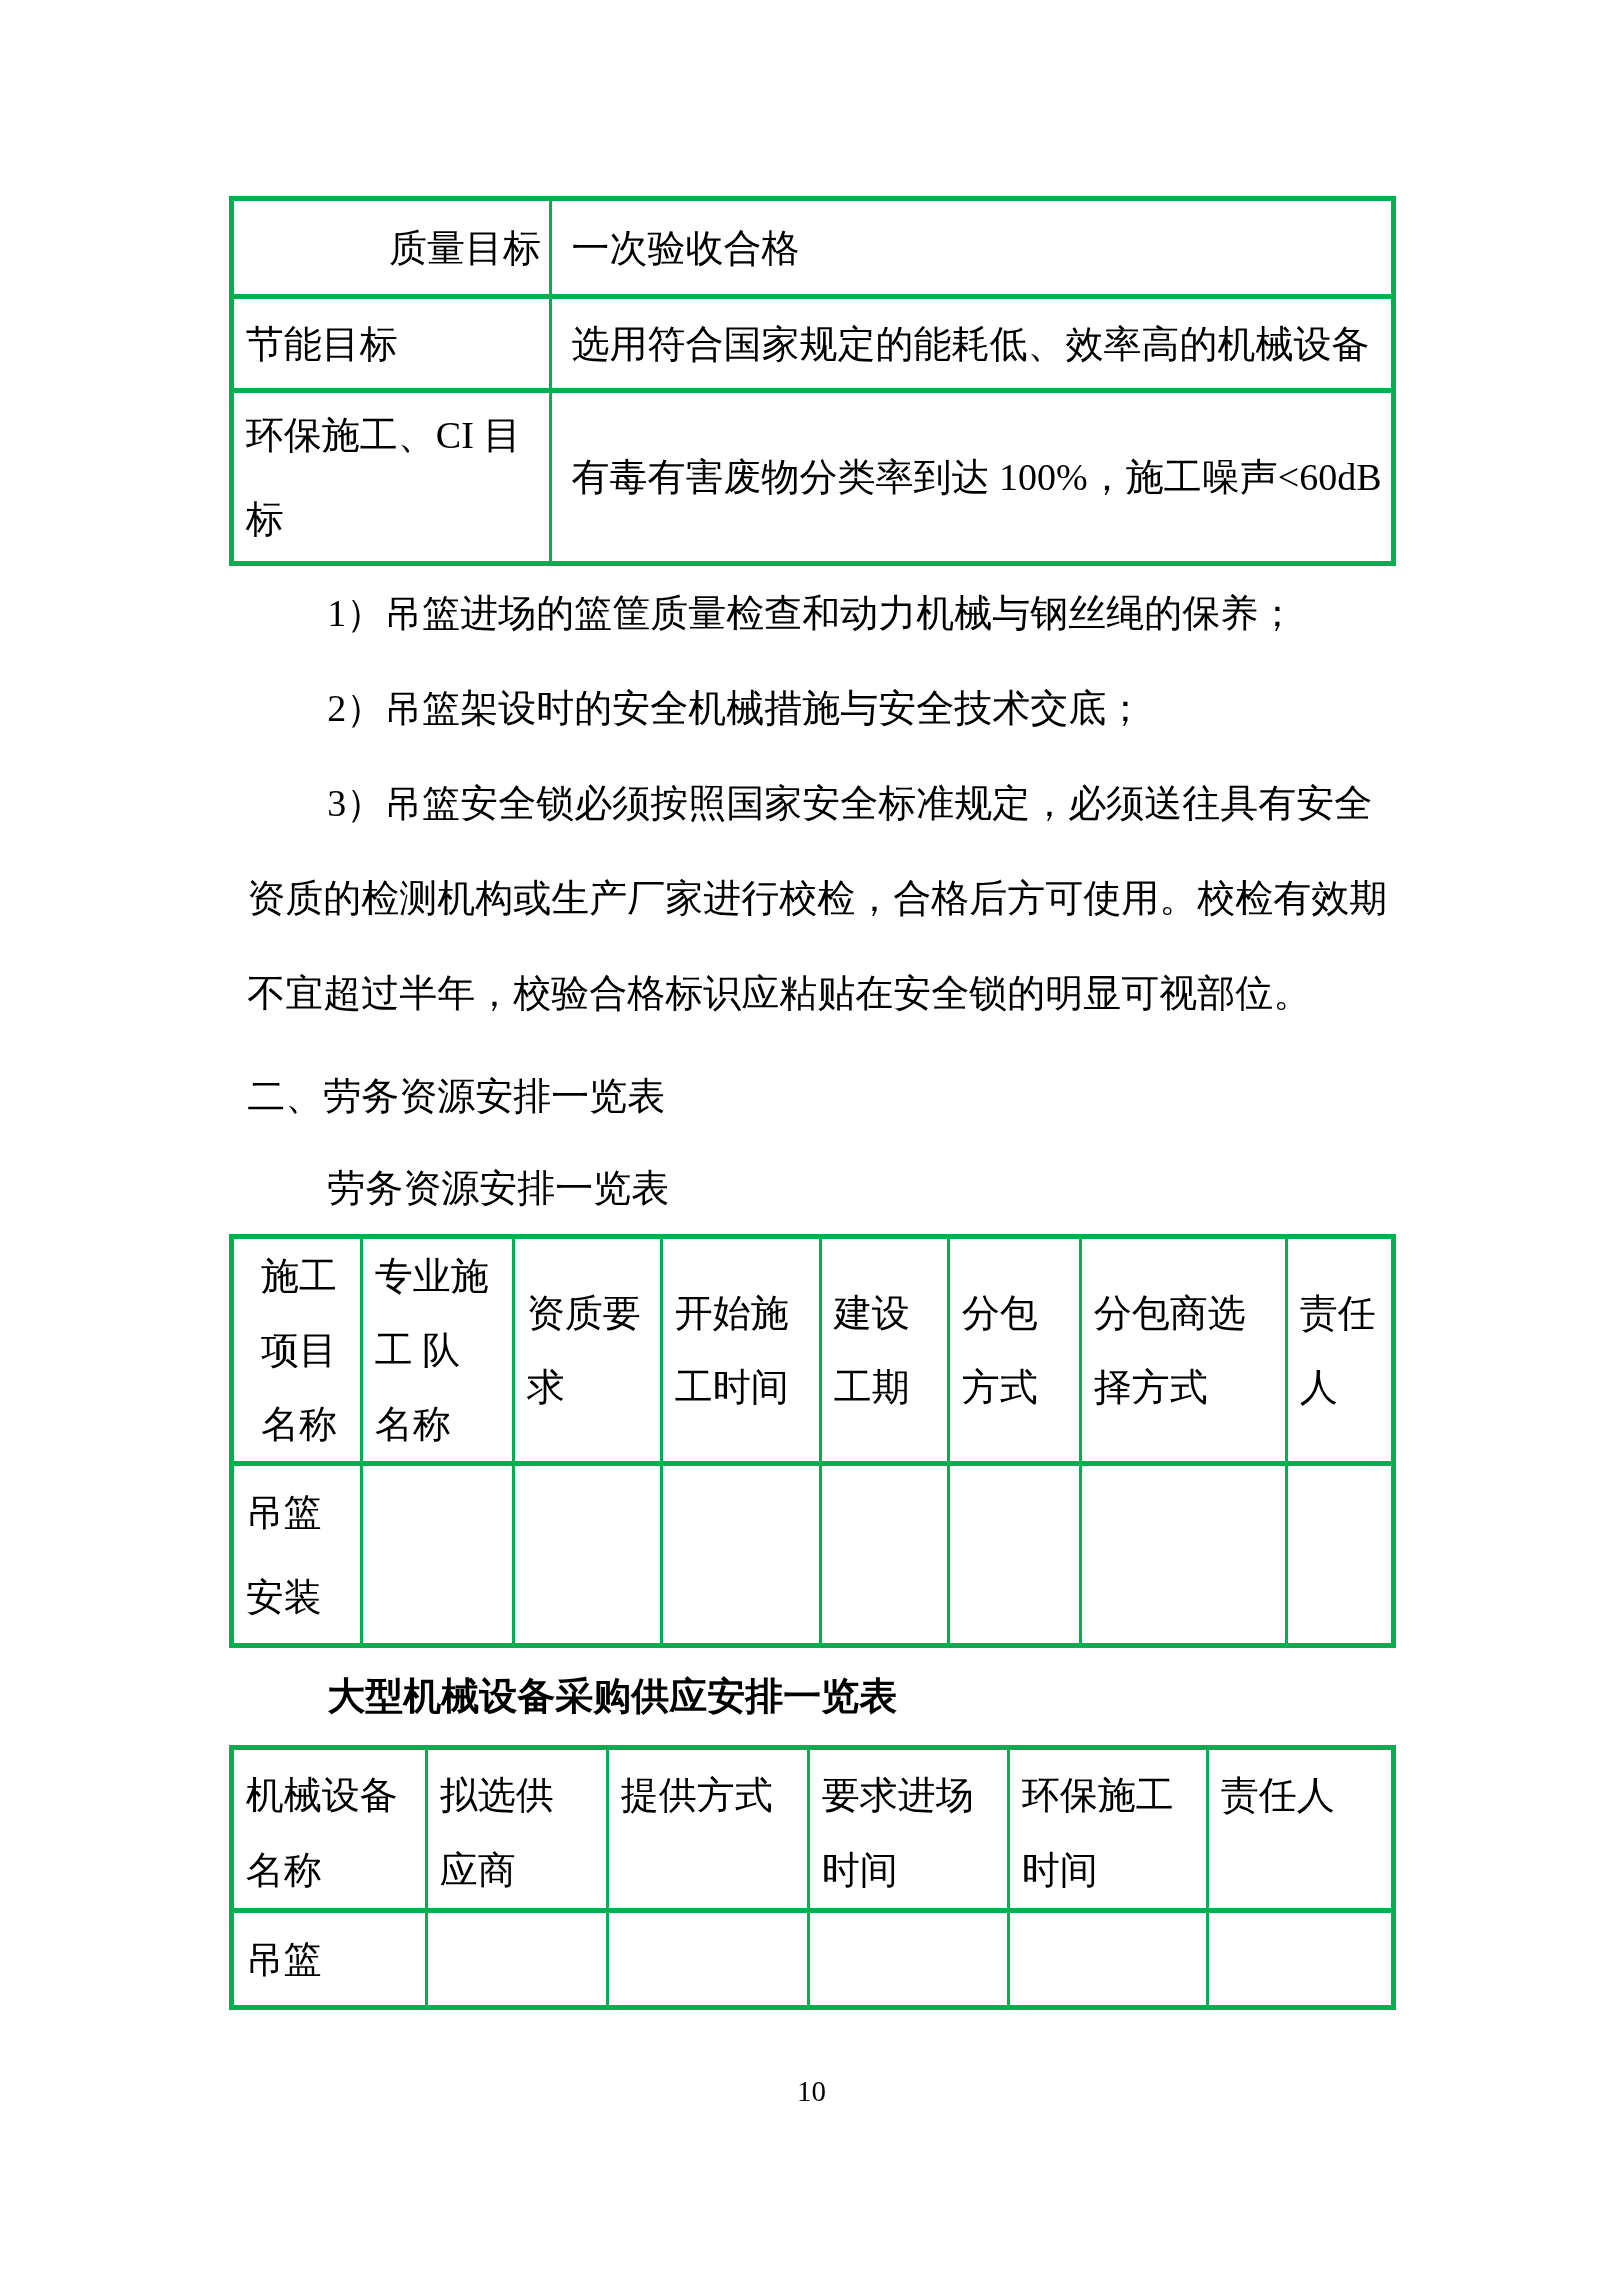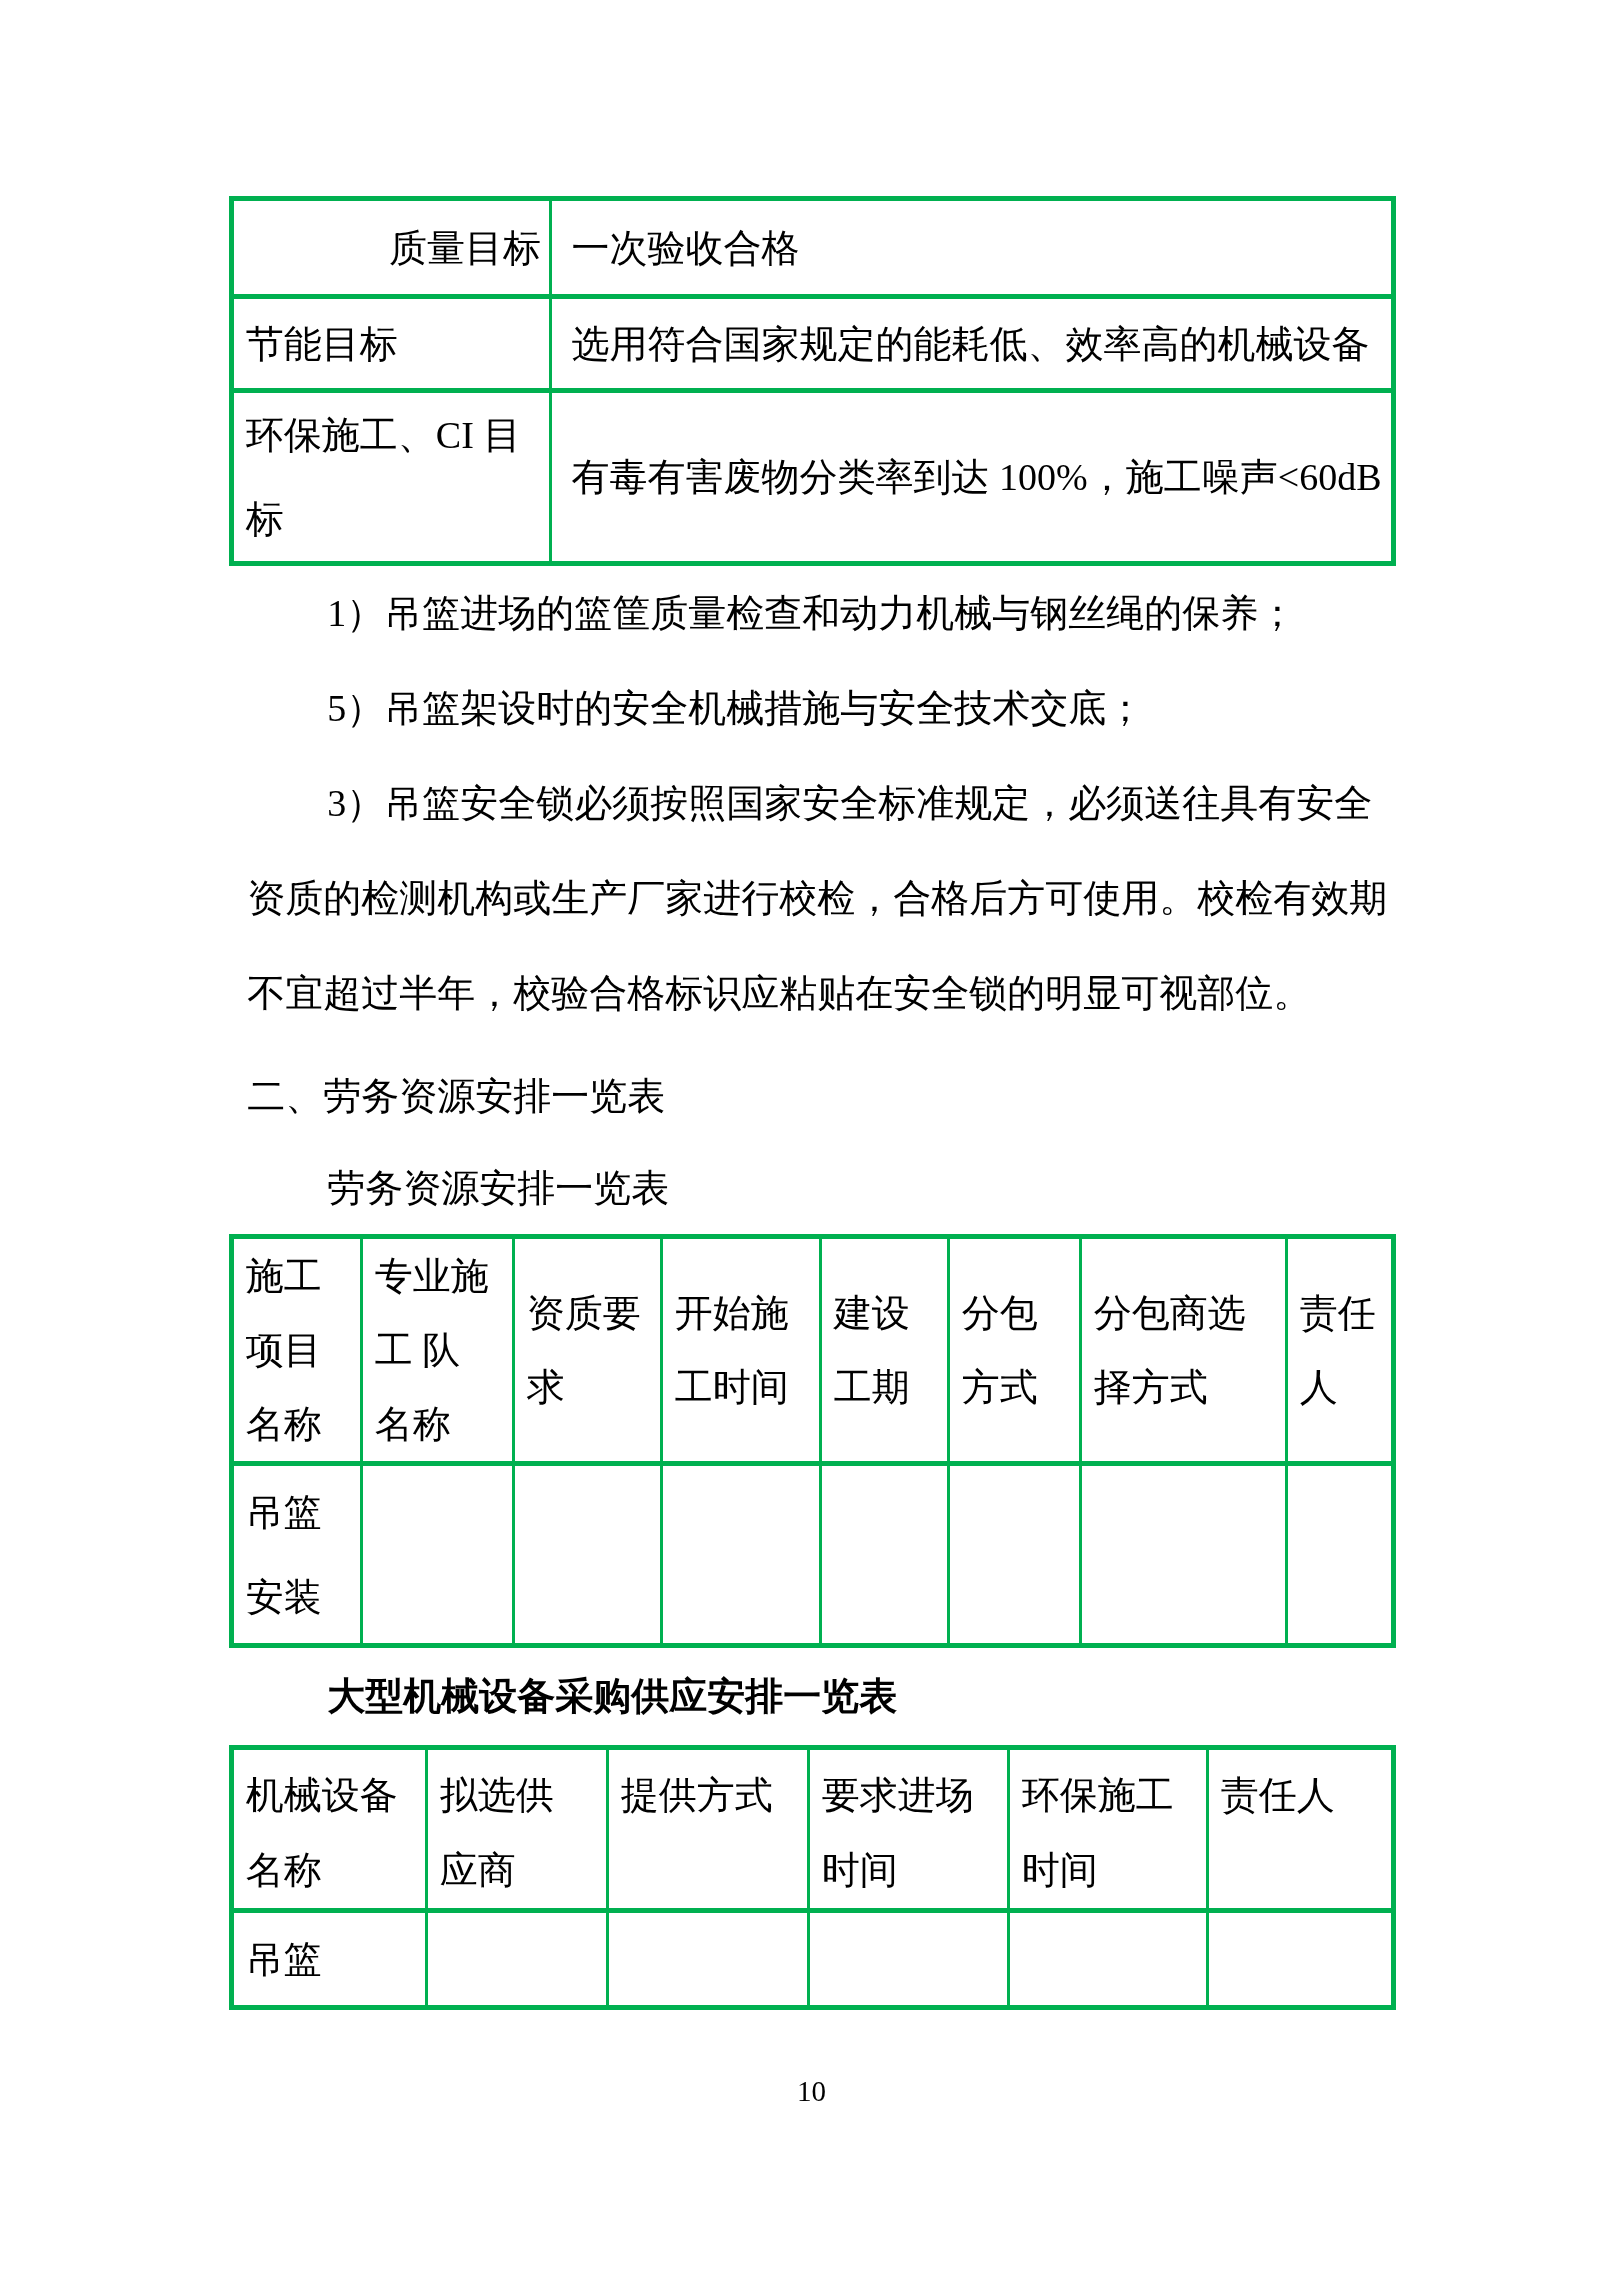--- a/index.html
+++ b/index.html
@@ -74,42 +74,42 @@
         </tr>
         <tr class="r4">
           <td class="lab" style="border-color: rgb(0, 176, 80);">环保施工、CI 目
 标</td>
           <td class="val" style="border-color: rgb(0, 176, 80);">有毒有害废物分类率到达 100%，施工噪声&lt;60dB</td>
         </tr>
       </tbody>
     </table>
 
     <div class="para indent">1）吊篮进场的篮筐质量检查和动力机械与钢丝绳的保养；</div>
-    <div class="para indent">5）吊篮架设时的安全机械措施与安全技术交底；</div>
+    <div class="para indent">2）吊篮架设时的安全机械措施与安全技术交底；</div>
     <div class="para indent">3）吊篮安全锁必须按照国家安全标准规定，必须送往具有安全</div>
     <div class="para">资质的检测机构或生产厂家进行校检，合格后方可使用。校检有效期</div>
     <div class="para">不宜超过半年，校验合格标识应粘贴在安全锁的明显可视部位。</div>
 
     <div class="section-head">二、劳务资源安排一览表</div>
     <div class="table-title">劳务资源安排一览表</div>
 
     <table class="doc" id="labor-table" style="border-color: rgb(0, 176, 80);">
       <colgroup>
         <col style="width:130px">
           <col style="width:152px">
           <col style="width:148px">
           <col style="width:159px">
         <col style="width:128px">
           <col style="width:132px">
           <col style="width:206px">
           <col style="width:107px">
       </colgroup>
       <tbody>
         <tr class="head">
-          <td style="border-color: rgb(0, 176, 80);">施工
+          <td style="border-color: rgb(0, 176, 80); text-align: center;">施工
 项目
 名称</td>
           <td style="border-color: rgb(0, 176, 80);">专业施
 工  队
 名称</td>
           <td style="border-color: rgb(0, 176, 80);">资质要
 求</td>
           <td style="border-color: rgb(0, 176, 80);">开始施
 工时间</td>
           <td style="border-color: rgb(0, 176, 80);">建设

